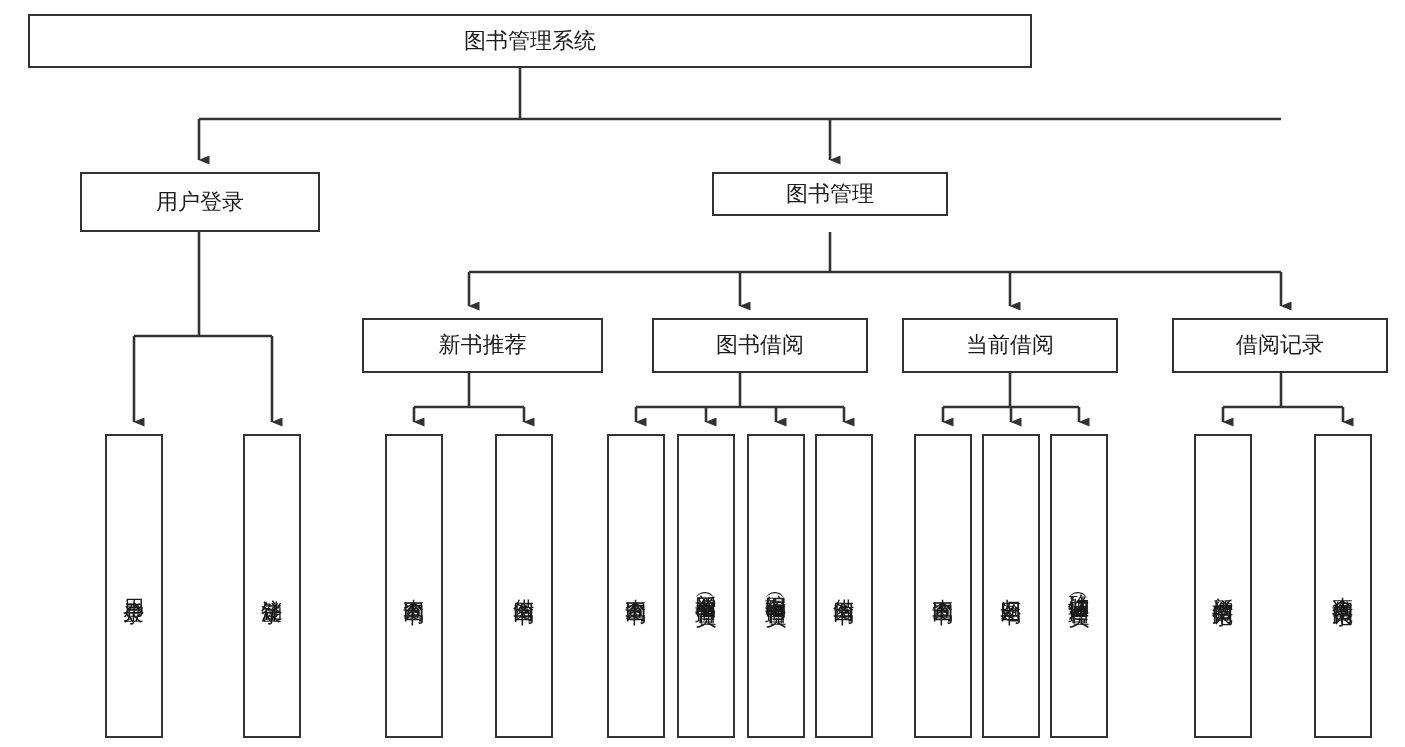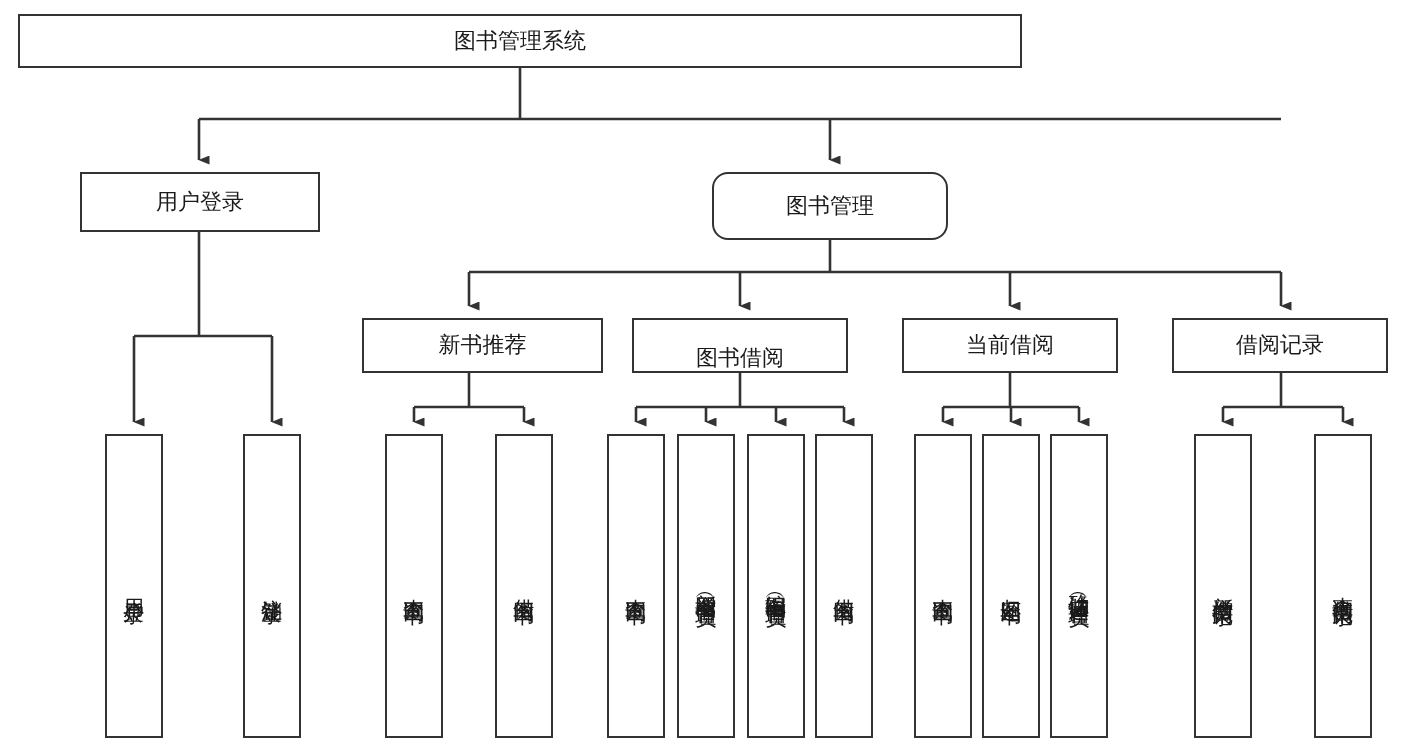--- a/index.html
+++ b/index.html
@@ -81,35 +81,35 @@
       <path d="M1011,407 L1011,422" marker-end="url(#arrow)"></path>
       <path d="M1079,407 L1079,422" marker-end="url(#arrow)"></path>
 
       <path d="M1281,373 L1281,407"></path>
       <path d="M1223,407 L1343,407"></path>
       <path d="M1223,407 L1223,422" marker-end="url(#arrow)"></path>
       <path d="M1343,407 L1343,422" marker-end="url(#arrow)"></path>
     </g>
   </svg>
 
-  <div class="node h-node" style="left:18px;top:14px;width:1004px;height:54px;">
+  <div class="node h-node" style="left:28px;top:14px;width:1004px;height:54px;">
     <span>图书管理系统</span>
   </div>
 
   <div class="node h-node" style="left:80px;top:172px;width:240px;height:60px;">
     <span>用户登录</span>
   </div>
-  <div class="node h-node" style="left:712px;top:172px;width:236px;height:68px;border-radius:16px;">
+  <div class="node h-node" style="left:712px;top:172px;width:236px;height:44px;">
     <span>图书管理</span>
   </div>
 
   <div class="node h-node" style="left:362px;top:318px;width:241px;height:55px;">
     <span>新书推荐</span>
   </div>
-  <div class="node h-node" style="left:632px;top:318px;width:216px;height:55px;align-items:flex-end;">
+  <div class="node h-node" style="left:652px;top:318px;width:216px;height:55px;">
     <span>图书借阅</span>
   </div>
   <div class="node h-node" style="left:902px;top:318px;width:216px;height:55px;">
     <span>当前借阅</span>
   </div>
   <div class="node h-node" style="left:1172px;top:318px;width:216px;height:55px;">
     <span>借阅记录</span>
   </div>
 
   <div class="node v-node" style="left:105px;top:434px;width:58px;height:304px;">

